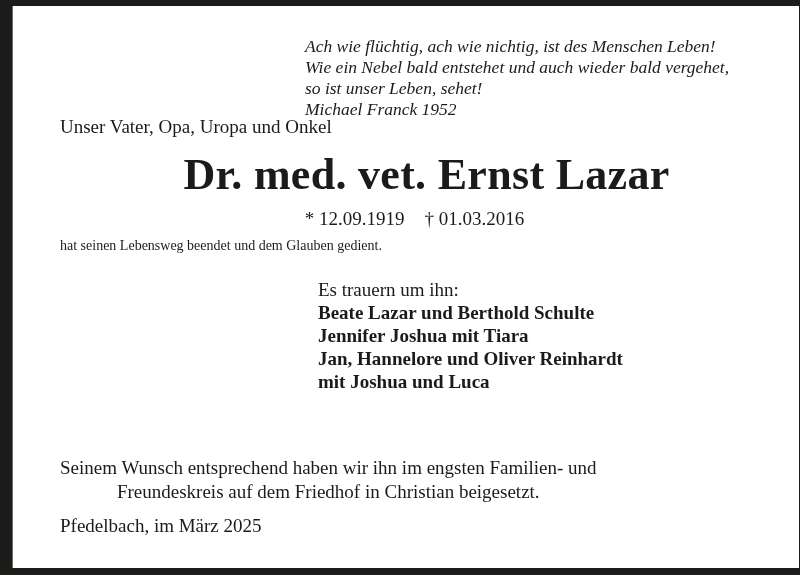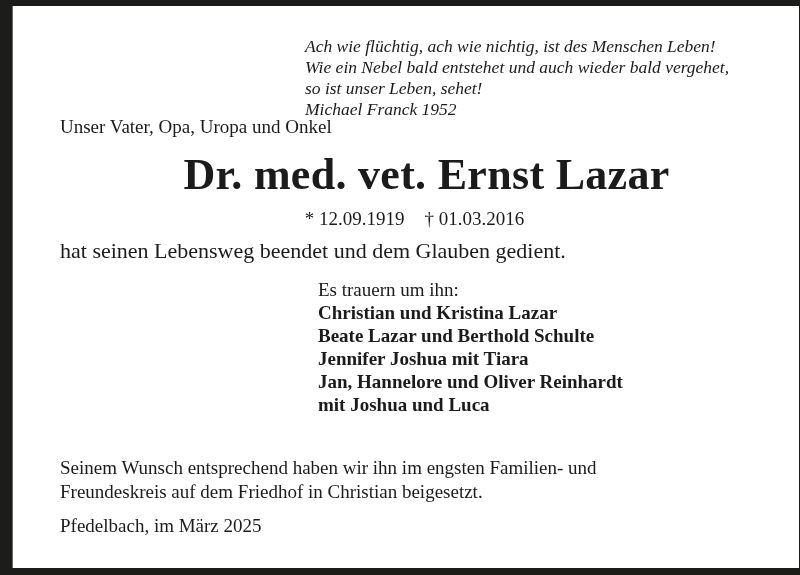--- a/index.html
+++ b/index.html
@@ -41,33 +41,33 @@
       padding-left: 20px;
     }
     .dates {
       left: 0; width: 787px; top: 202px;
       text-align: center;
       font-family: "Liberation Serif", serif;
       font-size: 19px;
       padding-left: 16px; box-sizing: border-box;
     }
     .dates span + span { margin-left: 20px; }
-    .life { left: 47px; top: 232px; font-size: 22px; font-family: "Liberation Serif", serif; }
+    .life { left: 47px; top: 232px; font-size: 14px; font-family: "Liberation Serif", serif; }
     .mourners {
       left: 305px; top: 272px;
       font-family: "Liberation Serif", serif;
       font-size: 19px;
       line-height: 23px;
     }
     .mourners .head { display: block; }
     .mourners .m { display: block; font-weight: bold; }
     .burial {
       left: 47px; top: 450px;
       font-family: "Liberation Serif", serif;
-      font-size: 19px; line-height: 24px;
+      font-size: 19px; line-height: 24px; text-align: center;
     }
     .burial span { display: block; }
     .place { left: 47px; top: 509px; font-size: 19px; font-family: "Liberation Serif", serif; }
   </style>
 </head>
 <body>
 
 <div class="page">
 
   <div class="abs quote">
@@ -84,21 +84,20 @@
   <div class="abs name">Dr. med. vet. Ernst Lazar</div>
 
   <div class="abs dates">
     <span>* 12.09.1919</span><span>† 01.03.2016</span>
   </div>
 
   <div class="abs life">hat seinen Lebensweg beendet und dem Glauben gedient.</div>
 
   <div class="abs mourners">
     <span class="head">Es trauern um ihn:</span>
-    <span class="m">Christian und Kristina Lazar</span>
     <span class="m">Beate Lazar und Berthold Schulte</span>
     <span class="m">Jennifer Joshua mit Tiara</span>
     <span class="m">Jan, Hannelore und Oliver Reinhardt</span>
     <span class="m">mit Joshua und Luca</span>
   </div>
 
   <div class="abs burial">
     <span>Seinem Wunsch entsprechend haben wir ihn im engsten Familien- und</span>
     <span>Freundeskreis auf dem Friedhof in Christian beigesetzt.</span>
   </div>

